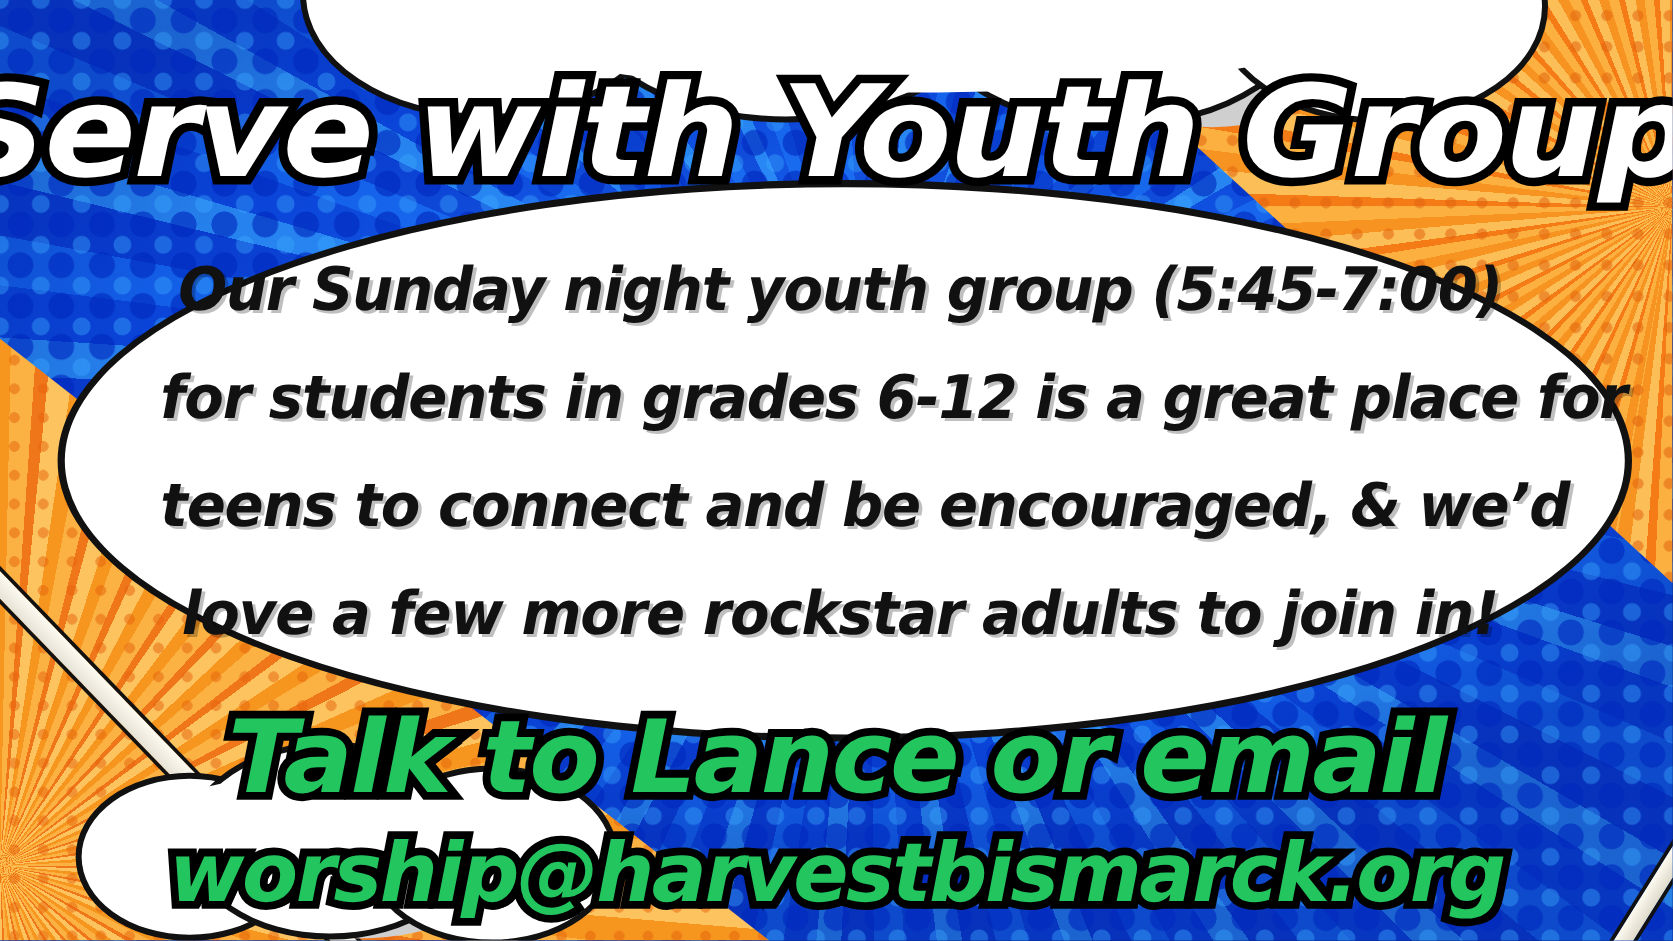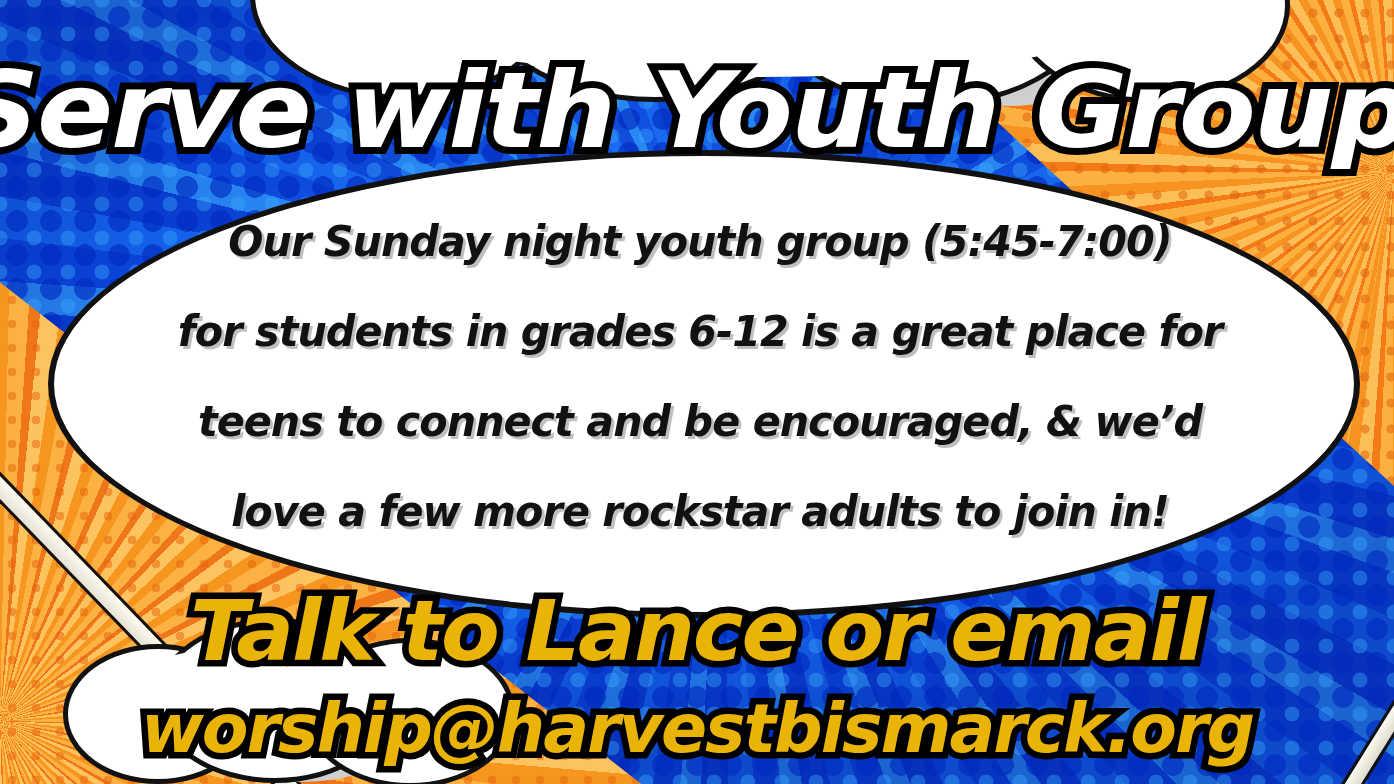--- a/index.html
+++ b/index.html
@@ -133,38 +133,38 @@
   #bubble-text{
     position:absolute;
     z-index:10;
     left:110px;top:196px;
     width:1180px;
     text-align:center;
     color:#111;
     font-family:"DejaVu Sans",sans-serif;
     font-weight:bold;
     font-style:italic;
-    font-size:43px;
+    font-size:50px;
     line-height:90px;
     letter-spacing:-1px;
   }
   #bubble-text .ln{
     display:block;
     white-space:nowrap;
     transform:scaleX(.96);
     text-shadow:3px 3px 0 rgba(0,0,0,.25);
   }
 
   #cta{
     position:absolute;
     z-index:11;
     left:0;right:0;
     top:582px;
     text-align:center;
-    color:#eab308;
+    color:#22c55e;
     font-family:"DejaVu Sans",sans-serif;
     font-weight:bold;
     font-style:italic;
     letter-spacing:-2px;
     -webkit-text-stroke:13px #000;
     paint-order:stroke fill;
     text-shadow:5px 5px 0 #000;
   }
   #cta .cta-ln{display:block;white-space:nowrap;line-height:98px;}
   #cta-line1{font-size:84px;transform:scaleX(1.02);}

